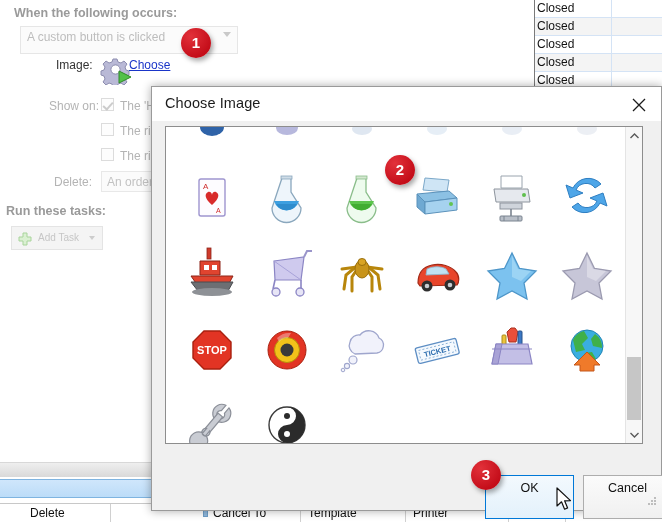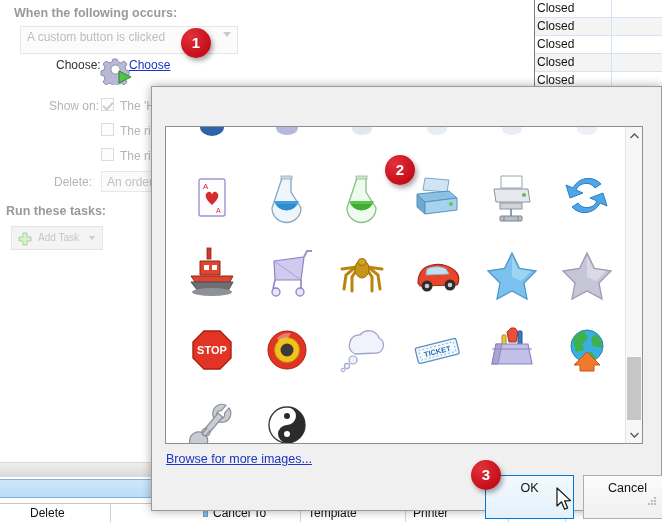--- a/index.html
+++ b/index.html
@@ -156,21 +156,21 @@
 
   <div class="bg-form">
 
     <div class="lbl-head" style="left:14px;top:6px;">When the following occurs:</div>
 
     <div class="combo-dim" style="left:20px;top:26px;width:218px;height:28px;">
       <span>A custom button is clicked</span>
       <span class="carat"></span>
     </div>
 
-    <div class="lbl-dark" style="left:56px;top:58px;font-weight:normal;">Choose:</div>
+    <div class="lbl-dark" style="left:56px;top:58px;font-weight:normal;">Image:</div>
 
     <div style="position:absolute;left:100px;top:55px;width:34px;height:30px;">
       <svg width="34" height="30" viewBox="0 0 34 30">
         <g fill="#b9b9d6" stroke="#8d8daf" stroke-width="1">
           <path d="M13 4 l4 0 1 3 3 1 3-2 3 3 -2 3 1 3 3 1 0 4 -3 1 -1 3 2 3 -3 3 -3-2 -3 1 -1 3 -4 0 -1-3 -3-1 -3 2 -3-3 2-3 -1-3 -3-1 0-4 3-1 1-3 -2-3 3-3 3 2 3-1z"></path>
         </g>
         <circle cx="15.5" cy="14.5" r="4.6" fill="#ffffff" stroke="#8d8daf"></circle>
         <path d="M19 16 L31 22 L19 28 Z" fill="#53c14a" stroke="#2f8a28" stroke-width="1"></path>
       </svg>
     </div>
@@ -228,20 +228,28 @@
   <div class="colhdr" style="left:308px;">Template</div>
   <div class="colsep" style="left:405px;"></div>
   <div class="colhdr" style="left:413px;">Printer</div>
   <div class="colsep" style="left:508px;"></div>
   <div class="colhdr" style="left:516px;">View</div>
   <div class="colsep" style="left:565px;"></div>
 </div>
 
 <div id="dialog">
 
+  <div id="dlg-title-bar">
+    <div id="dlg-title">Choose Image</div>
+    <div id="dlg-close">
+      <svg width="14" height="14" viewBox="0 0 14 14">
+        <path d="M1 1 L13 13 M13 1 L1 13" stroke="#1b1b1b" stroke-width="1.3" fill="none"></path>
+      </svg>
+    </div>
+  </div>
 
   <div id="dlg-body">
 
     <div id="icon-panel">
       <div id="icon-scroll-area">
 
         <div class="icell" style="left:8px;top:-62px;">
           <svg class="glyph" viewBox="0 0 75 75">
             <ellipse cx="38" cy="62" rx="12" ry="9" fill="#2f63a8"></ellipse>
           </svg>
@@ -476,21 +484,20 @@
         </div>
         <div id="thumb"></div>
         <div class="arrow dn">
           <svg width="9" height="6" viewBox="0 0 9 6">
               <path d="M0.5 1 L4.5 5 L8.5 1" stroke="#5a5a5a" stroke-width="1.4" fill="none"></path>
             </svg>
         </div>
       </div>
     </div>
 
-    <div id="browse-link" class="link">Browse for more images...</div>
 
     <div class="dbtn" id="ok-btn">OK</div>
     <div class="dbtn" id="cancel-btn">Cancel</div>
 
     <div id="grip">
       <i style="left:7px;top:0;"></i>
         <i style="left:4px;top:3px;"></i>
         <i style="left:7px;top:3px;"></i>
       <i style="left:1px;top:6px;"></i>
         <i style="left:4px;top:6px;"></i>

